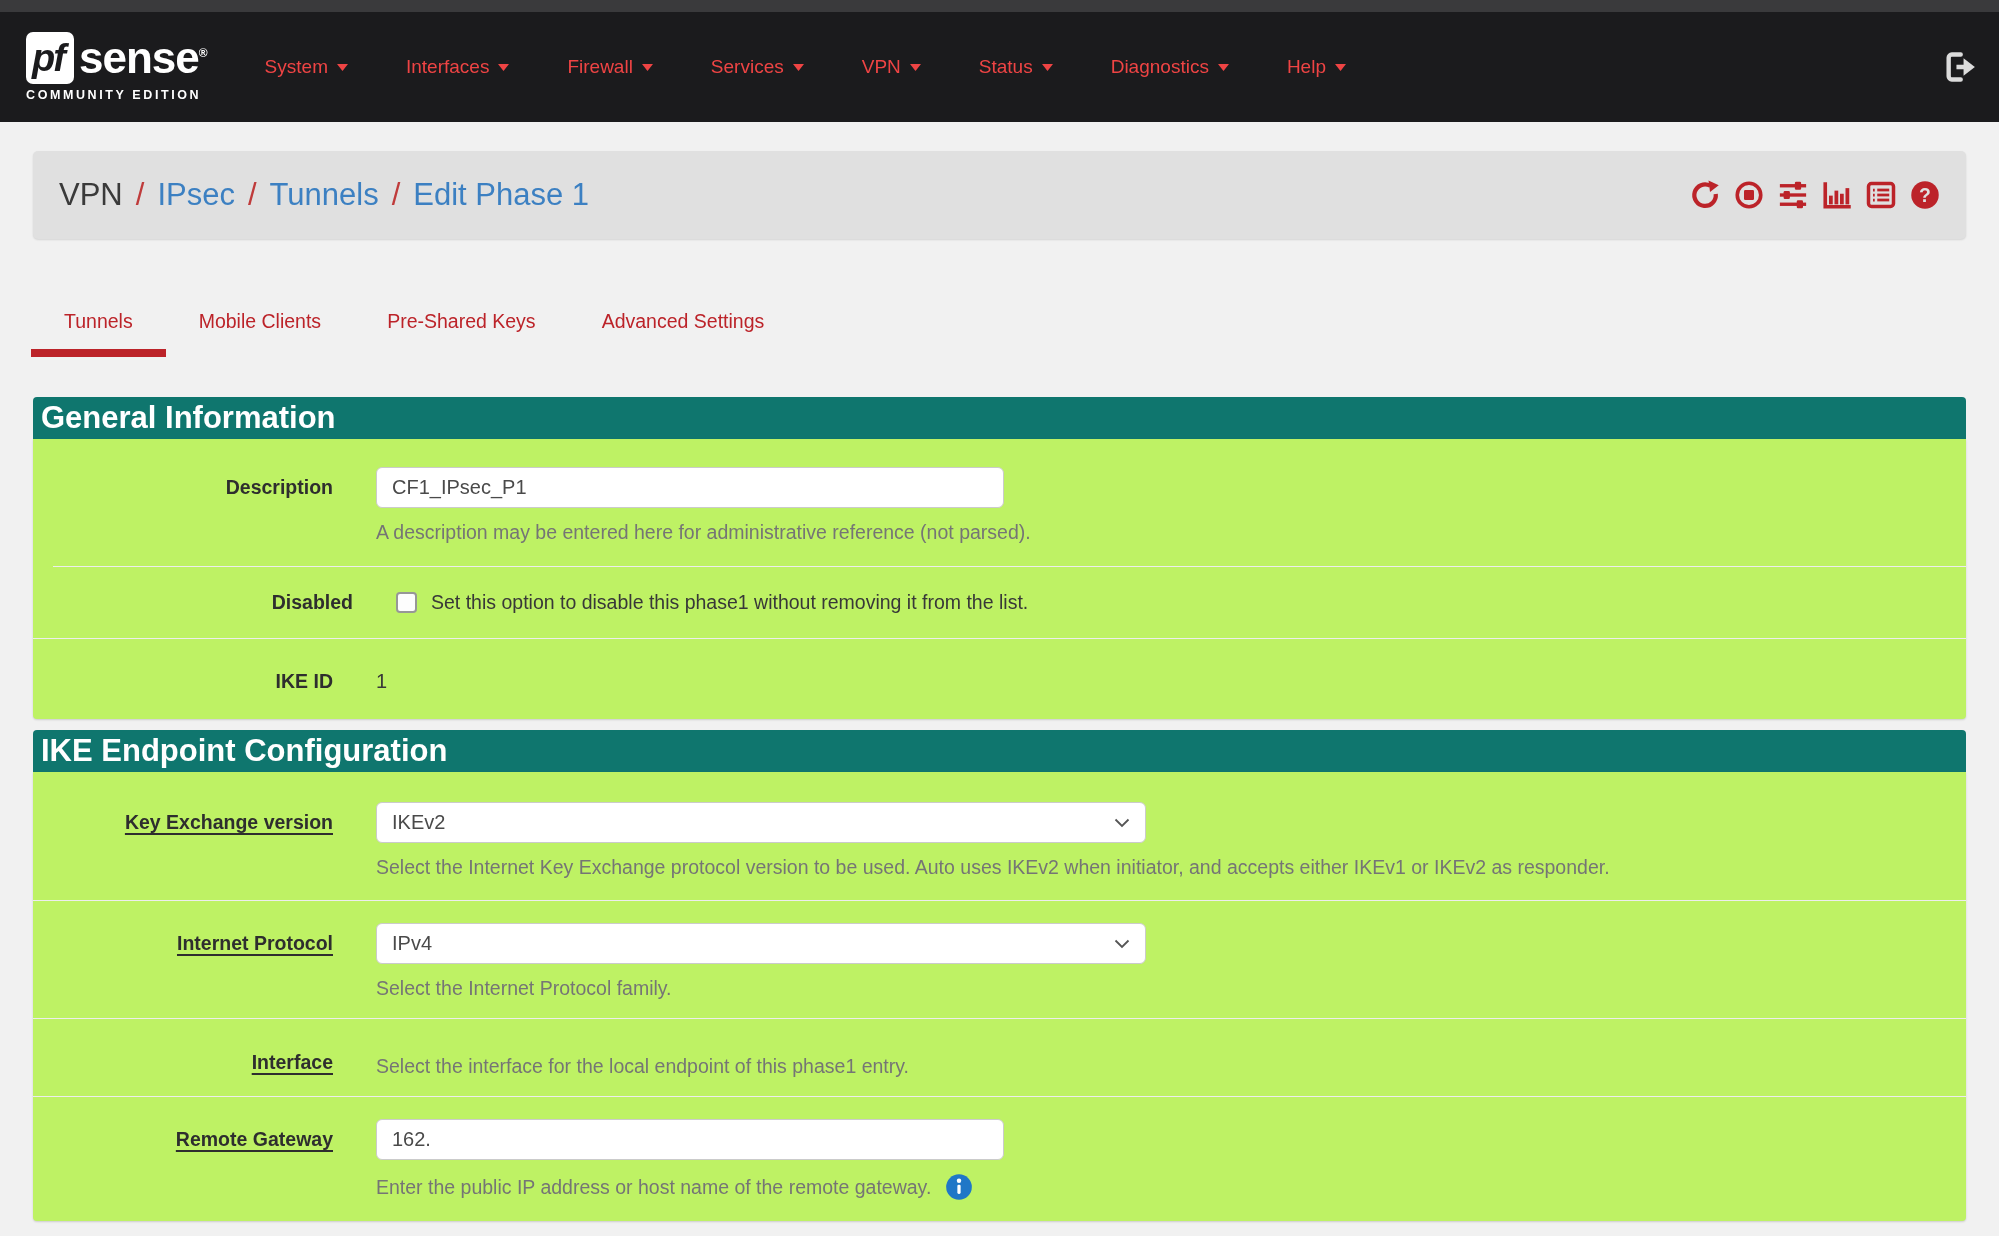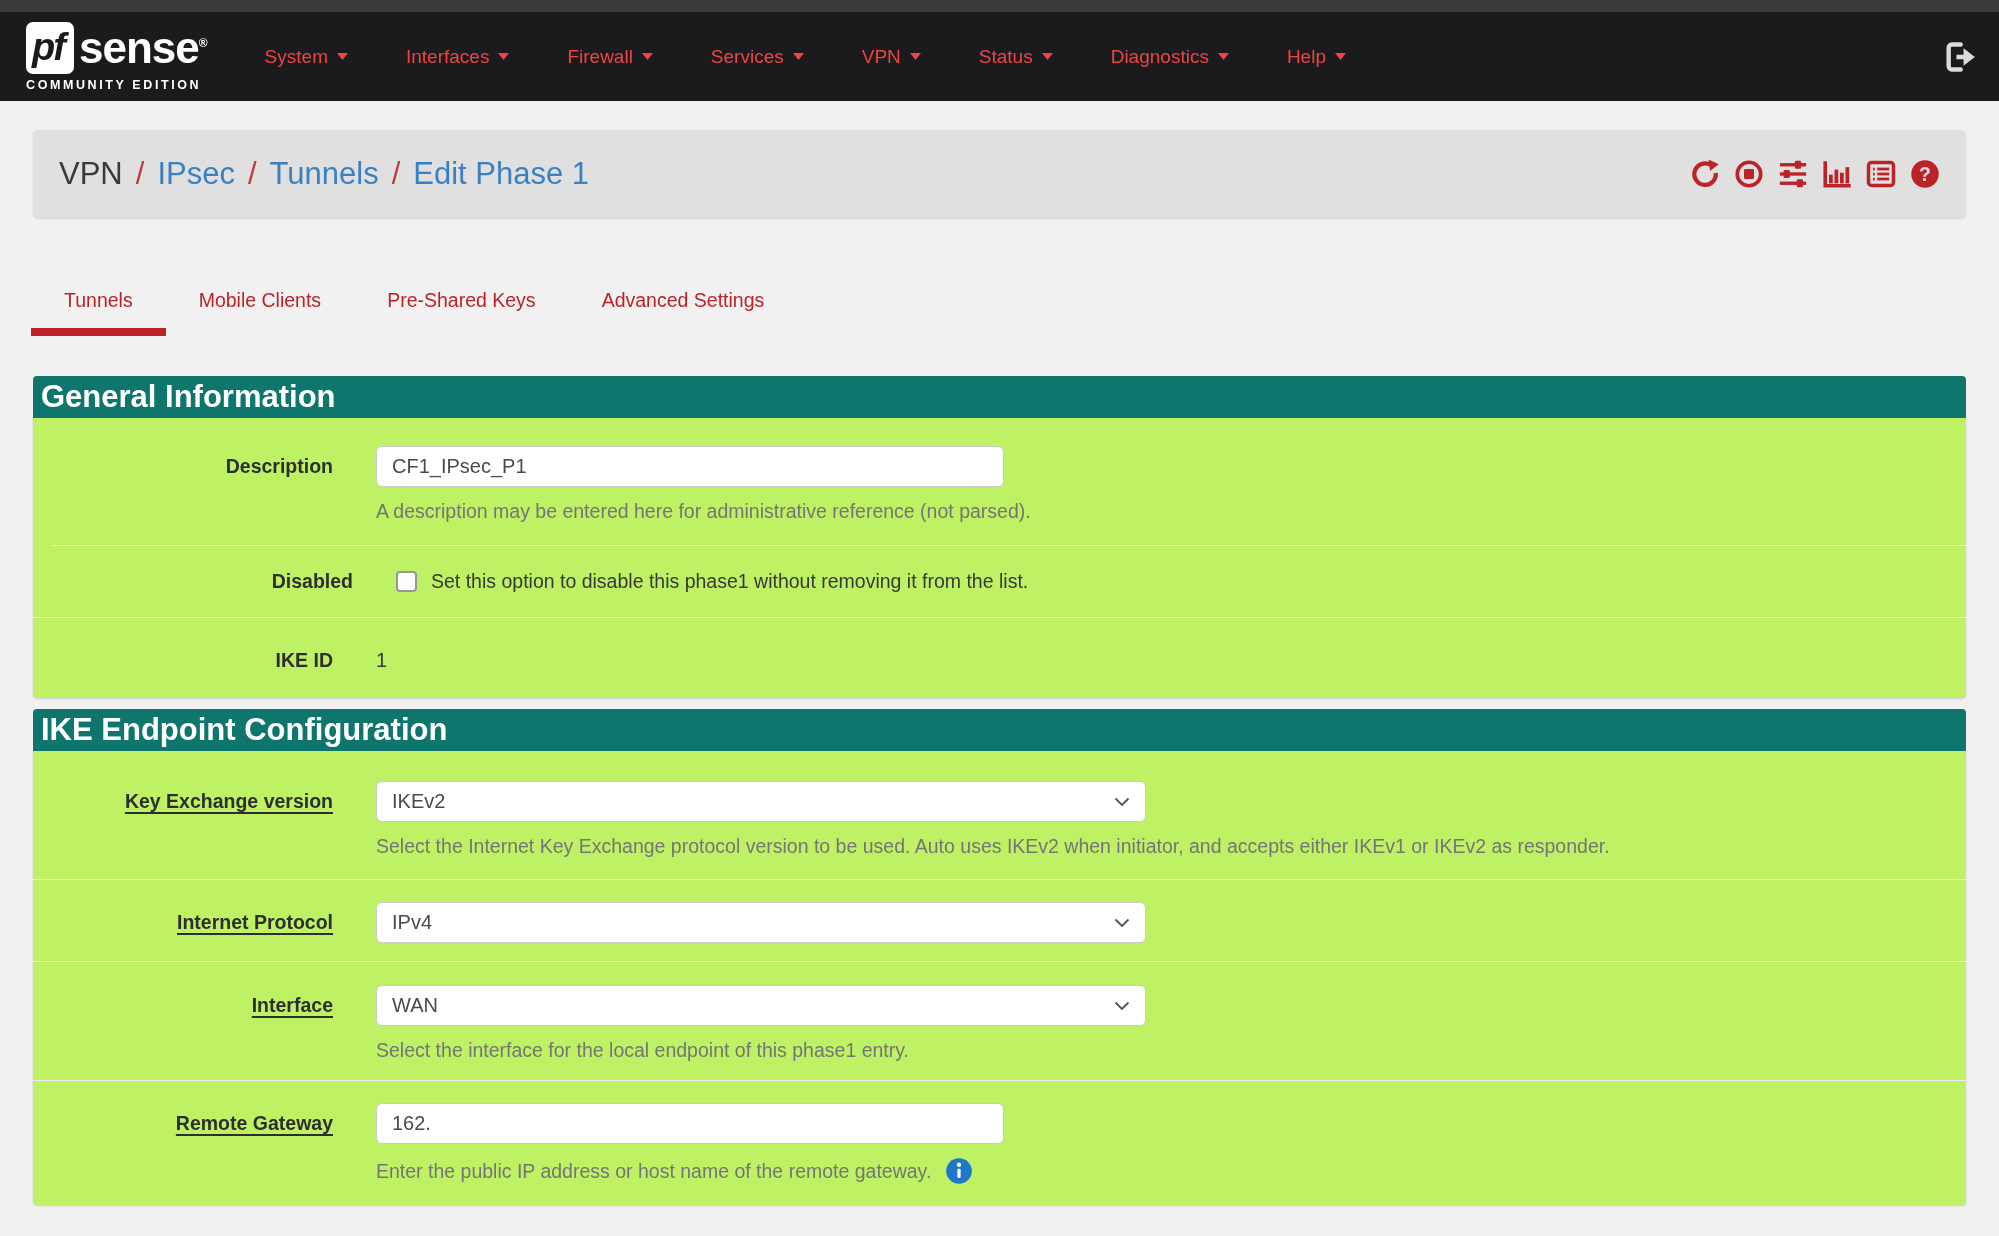--- a/index.html
+++ b/index.html
@@ -6,21 +6,21 @@
   html,body { width:1999px; height:1236px; }
   body {
     font-family:"Liberation Sans", sans-serif;
     background:#f1f1f1;
     color:#333;
     overflow:hidden;
   }
   
   .top-strip { height:12px; background:#3a3a3c; }
   .navbar {
-    height:89px; background:#1b1b1d;
+    height:110px; background:#1b1b1d;
     display:flex; align-items:center;
     padding:0 22px 0 26px;
   }
   .logo-block { margin-right:30px; }
   .logo-row { display:flex; align-items:center; }
   .pf-box {
     width:48px; height:52px; background:#fff; border-radius:7px;
     display:flex; align-items:center; justify-content:center;
     color:#1b1b1d; font-weight:bold; font-style:italic; font-size:38px;
     letter-spacing:-2px; padding-right:4px;
@@ -296,31 +296,26 @@
       </div>
       <div class="row row-ip">
         <div class="lbl u"><span>Internet Protocol</span></div>
         <div>
           <div class="select-box">
             <span>IPv4</span>
             <svg width="16" height="10" viewBox="0 0 16 10">
                 <path d="M1.5 1.5 L8 8 L14.5 1.5" fill="none" stroke="#555" stroke-width="1.8"></path>
               </svg>
           </div>
+          <div class="help">Select the Internet Protocol family.</div>
         </div>
       </div>
       <div class="row row-if">
         <div class="lbl u"><span>Interface</span></div>
         <div>
-          <div class="select-box">
-            <span>WAN</span>
-            <svg width="16" height="10" viewBox="0 0 16 10">
-                <path d="M1.5 1.5 L8 8 L14.5 1.5" fill="none" stroke="#555" stroke-width="1.8"></path>
-              </svg>
-          </div>
           <div class="help">Select the interface for the local endpoint of this phase1 entry.</div>
         </div>
       </div>
       <div class="row row-rgw">
         <div class="lbl u"><span>Remote Gateway</span></div>
         <div>
           <input class="text-input" type="text" value="162." style="">
           <div class="help">
             <span>Enter the public IP address or host name of the remote gateway.</span>
             <span class="info-ic">

